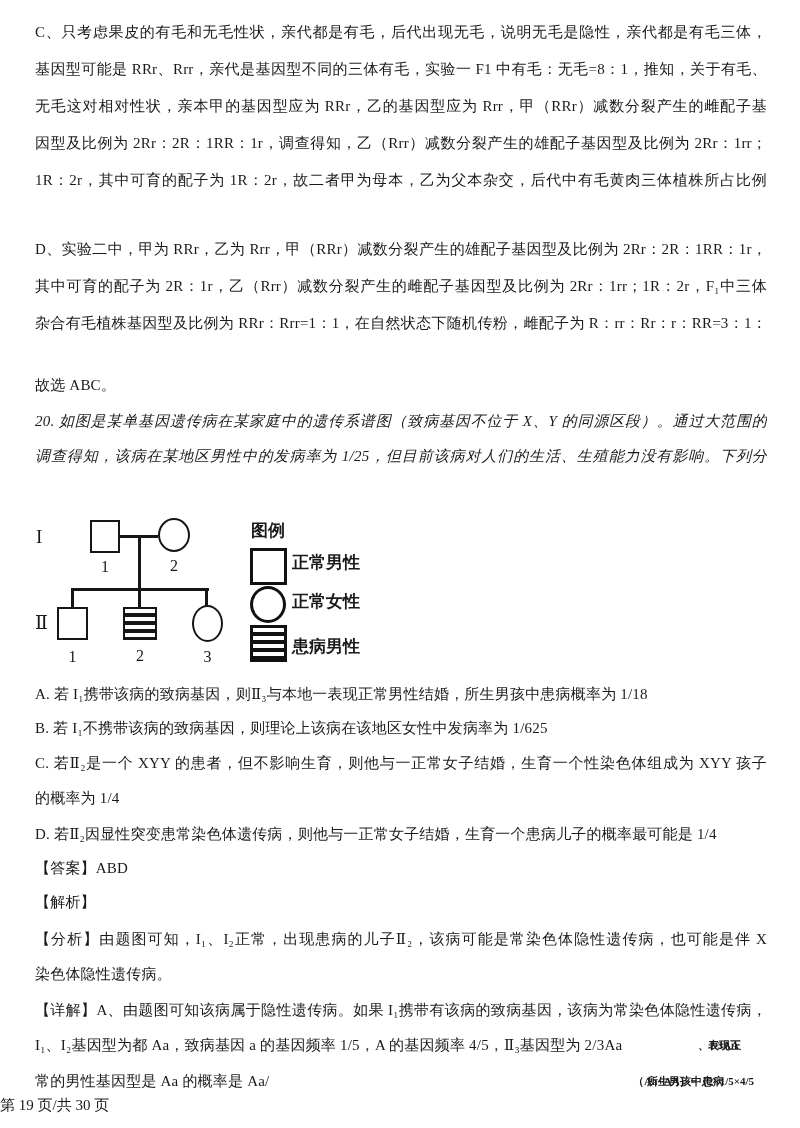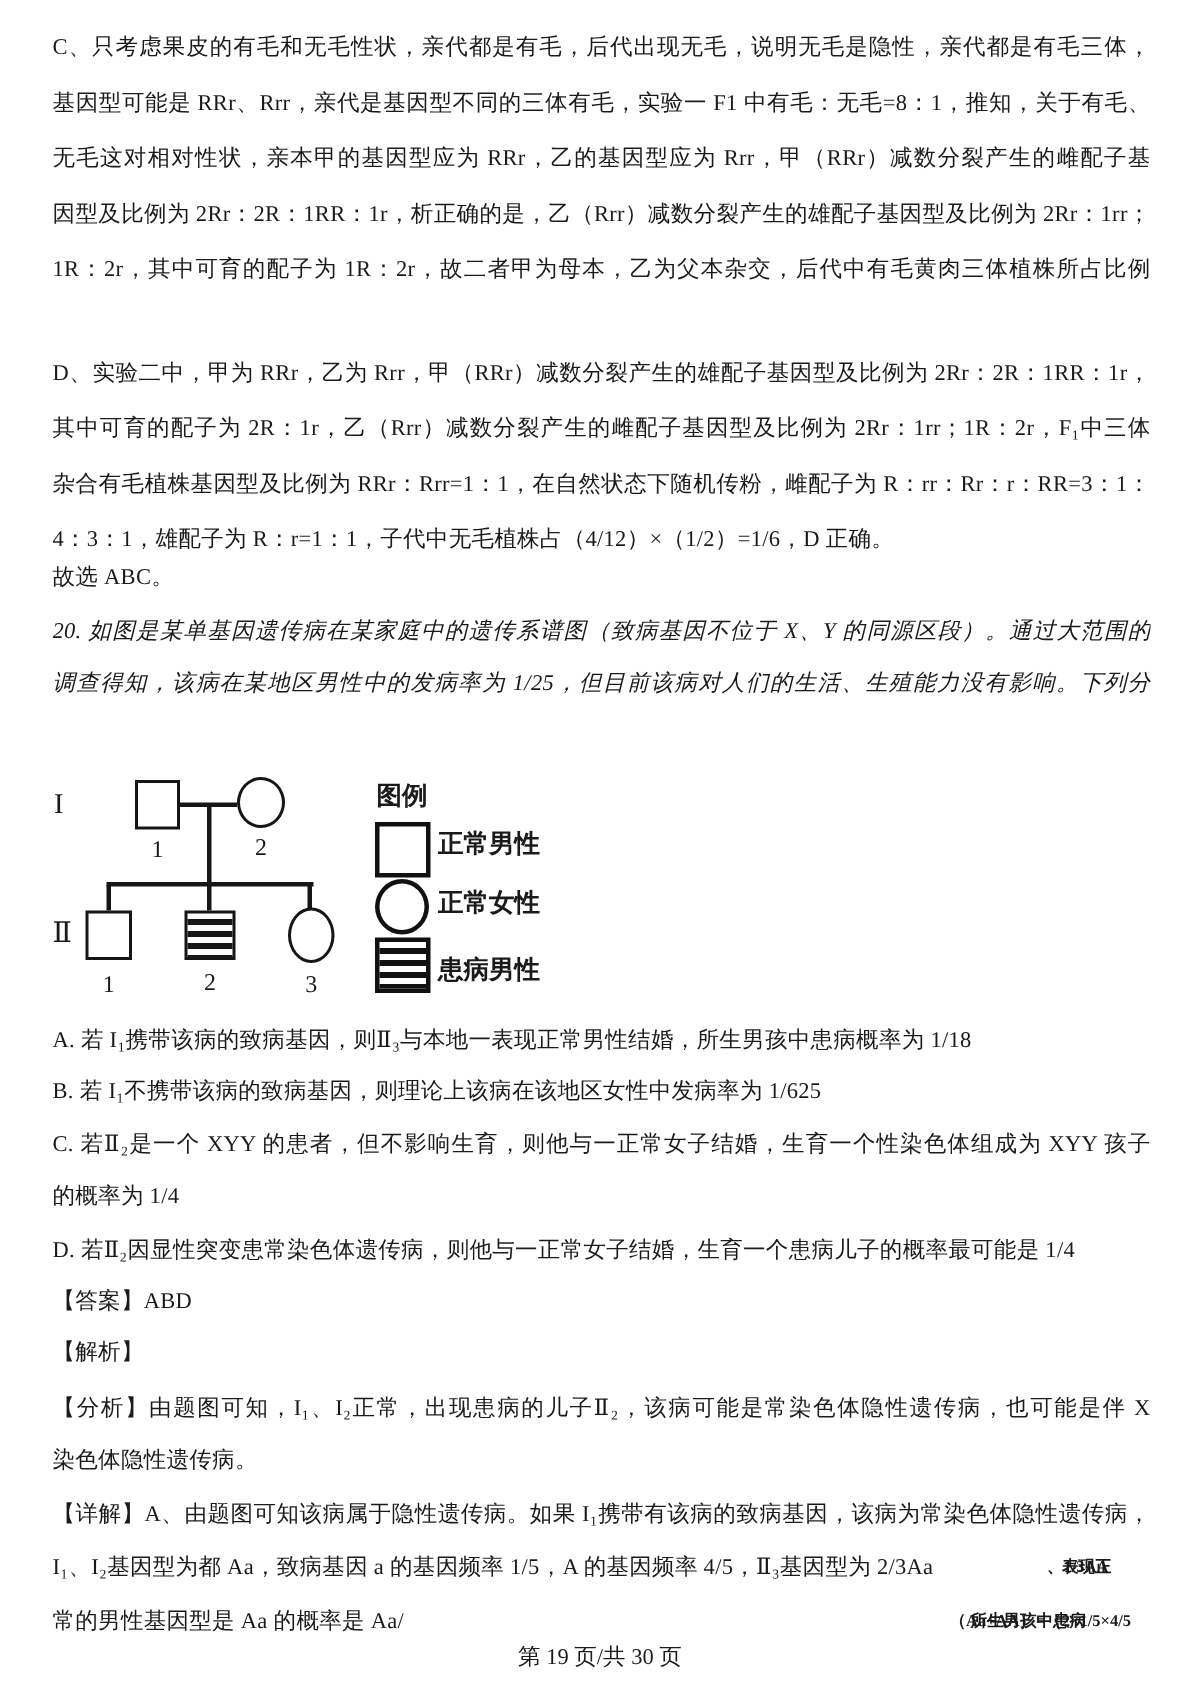--- a/index.html
+++ b/index.html
@@ -23,37 +23,36 @@
   .num{position:absolute;font-size:16px;line-height:18px;text-align:center;}
   .legend-sym{position:absolute;border:3px solid #111;background:#fff;box-sizing:border-box;}
   .legend-sym.circle{border-radius:50%;}
   .legend-sym.striped{background-image:repeating-linear-gradient(to bottom,#ffffff 0px,#ffffff 4px,#111111 4px,#111111 8px);}
   .legend-label{position:absolute;left:292px;font-size:17px;line-height:20px;font-weight:700;}
   .legend-title{position:absolute;font-size:17px;line-height:20px;font-weight:700;}
   
   .overlap{position:absolute;height:37px;line-height:37px;font-size:11px;white-space:nowrap;font-weight:bold;}
   .overlap span{position:absolute;top:0;}
   .footer{position:absolute;left:0;top:1087px;width:800px;height:37px;line-height:37px;
-    text-align:center;font-size:15px;}
+    font-size:15px;}
 </style>
 </head>
 <body>
 
 <div class="page">
 
   <div class="ln jl" style="top:14px">C、只考虑果皮的有毛和无毛性状，亲代都是有毛，后代出现无毛，说明无毛是隐性，亲代都是有毛三体，</div>
   <div class="ln jl" style="top:51px">基因型可能是 RRr、Rrr，亲代是基因型不同的三体有毛，实验一 F1 中有毛：无毛=8：1，推知，关于有毛、</div>
   <div class="ln jl" style="top:88px">无毛这对相对性状，亲本甲的基因型应为 RRr，乙的基因型应为 Rrr，甲（RRr）减数分裂产生的雌配子基</div>
-  <div class="ln jl" style="top:125px">因型及比例为 2Rr：2R：1RR：1r，析正确的是，乙（Rrr）减数分裂产生的雄配子基因型及比例为 2Rr：1rr；</div>
+  <div class="ln jl" style="top:125px">因型及比例为 2Rr：2R：1RR：1r，调查得知，乙（Rrr）减数分裂产生的雄配子基因型及比例为 2Rr：1rr；</div>
   <div class="ln jl" style="top:162px">1R：2r，其中可育的配子为 1R：2r，故二者甲为母本，乙为父本杂交，后代中有毛黄肉三体植株所占比例</div>
 
   <div class="ln jl" style="top:231px">D、实验二中，甲为 RRr，乙为 Rrr，甲（RRr）减数分裂产生的雄配子基因型及比例为 2Rr：2R：1RR：1r，</div>
   <div class="ln jl" style="top:268px">其中可育的配子为 2R：1r，乙（Rrr）减数分裂产生的雌配子基因型及比例为 2Rr：1rr；1R：2r，F₁中三体</div>
   <div class="ln jl" style="top:305px">杂合有毛植株基因型及比例为 RRr：Rrr=1：1，在自然状态下随机传粉，雌配子为 R：rr：Rr：r：RR=3：1：</div>
-  <div class="ln" style="top:342px">4：3：1，雄配子为 R：r=1：1，子代中无毛植株占（4/12）×（1/2）=1/6，D 正确。</div>
 
   <div class="ln" style="top:367px">故选 ABC。</div>
 
   <div class="ln jl q" style="top:404px">20. 如图是某单基因遗传病在某家庭中的遗传系谱图（致病基因不位于 X、Y 的同源区段）。通过大范围的</div>
   <div class="ln jl q" style="top:439px">调查得知，该病在某地区男性中的发病率为 1/25，但目前该病对人们的生活、生殖能力没有影响。下列分</div>
 
   <div>
     <div class="gen-label" style="left:36px;top:527px">I</div>
     <div class="gen-label" style="left:35px;top:613px">Ⅱ</div>
 

